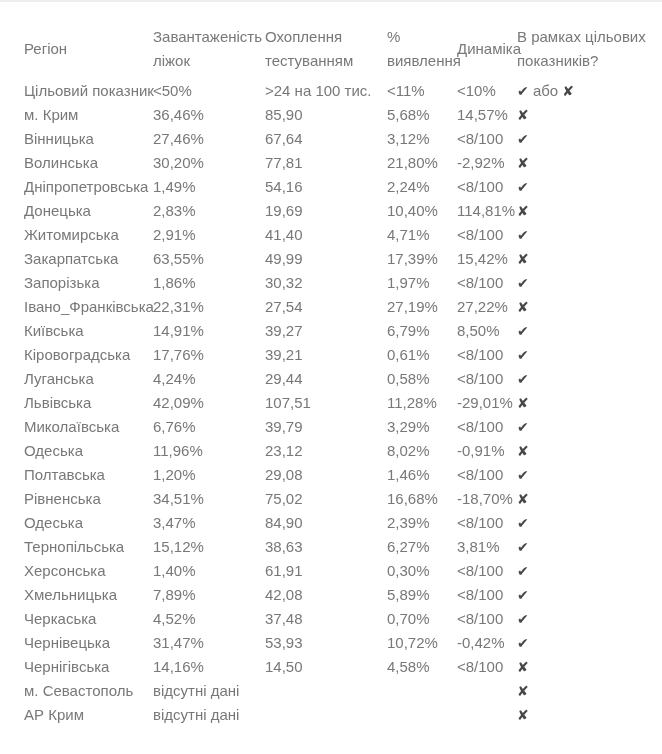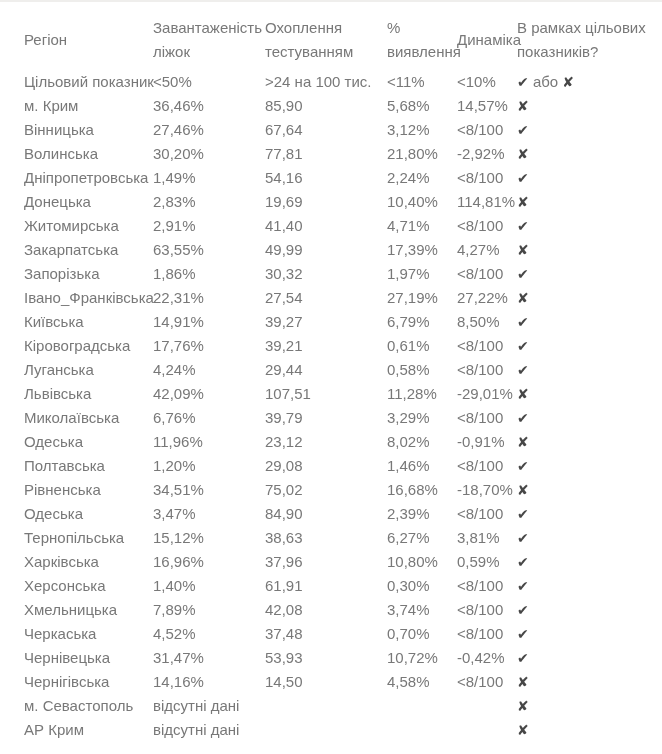--- a/index.html
+++ b/index.html
@@ -11,21 +11,21 @@
   *{margin:0;padding:0;box-sizing:border-box;}
   html,body{background:var(--bg);}
   body{
     width:662px;height:754px;
     font-family:"Liberation Sans","DejaVu Sans",sans-serif;
     font-size:15px;color:var(--text);
     overflow:hidden;
   }
   .page{
     width:662px;height:570px;
-    padding:14px 0 0 24px;
+    padding:23px 0 0 24px;
     border-top:2px solid var(--topline);
   }
   table{
     border-collapse:collapse;
     table-layout:fixed;
     width:638px;
   }
   th,td{
     text-align:left;
     font-weight:normal;
@@ -132,21 +132,21 @@
           <td>41,40</td>
           <td>4,71%</td>
           <td>&lt;8/100</td>
           <td><span class="mark">✔</span></td>
         </tr>
         <tr>
           <td>Закарпатська</td>
           <td>63,55%</td>
           <td>49,99</td>
           <td>17,39%</td>
-          <td>4,27%</td>
+          <td>15,42%</td>
           <td><span class="mark">✘</span></td>
         </tr>
         <tr>
           <td>Запорізька</td>
           <td>1,86%</td>
           <td>30,32</td>
           <td>1,97%</td>
           <td>&lt;8/100</td>
           <td><span class="mark">✔</span></td>
         </tr>
@@ -232,40 +232,32 @@
         </tr>
         <tr>
           <td>Тернопільська</td>
           <td>15,12%</td>
           <td>38,63</td>
           <td>6,27%</td>
           <td>3,81%</td>
           <td><span class="mark">✔</span></td>
         </tr>
         <tr>
-          <td>Харківська</td>
-          <td>16,96%</td>
-          <td>37,96</td>
-          <td>10,80%</td>
-          <td>0,59%</td>
-          <td><span class="mark">✔</span></td>
-        </tr>
-        <tr>
           <td>Херсонська</td>
           <td>1,40%</td>
           <td>61,91</td>
           <td>0,30%</td>
           <td>&lt;8/100</td>
           <td><span class="mark">✔</span></td>
         </tr>
         <tr>
           <td>Хмельницька</td>
           <td>7,89%</td>
           <td>42,08</td>
-          <td>3,74%</td>
+          <td>5,89%</td>
           <td>&lt;8/100</td>
           <td><span class="mark">✔</span></td>
         </tr>
         <tr>
           <td>Черкаська</td>
           <td>4,52%</td>
           <td>37,48</td>
           <td>0,70%</td>
           <td>&lt;8/100</td>
           <td><span class="mark">✔</span></td>

